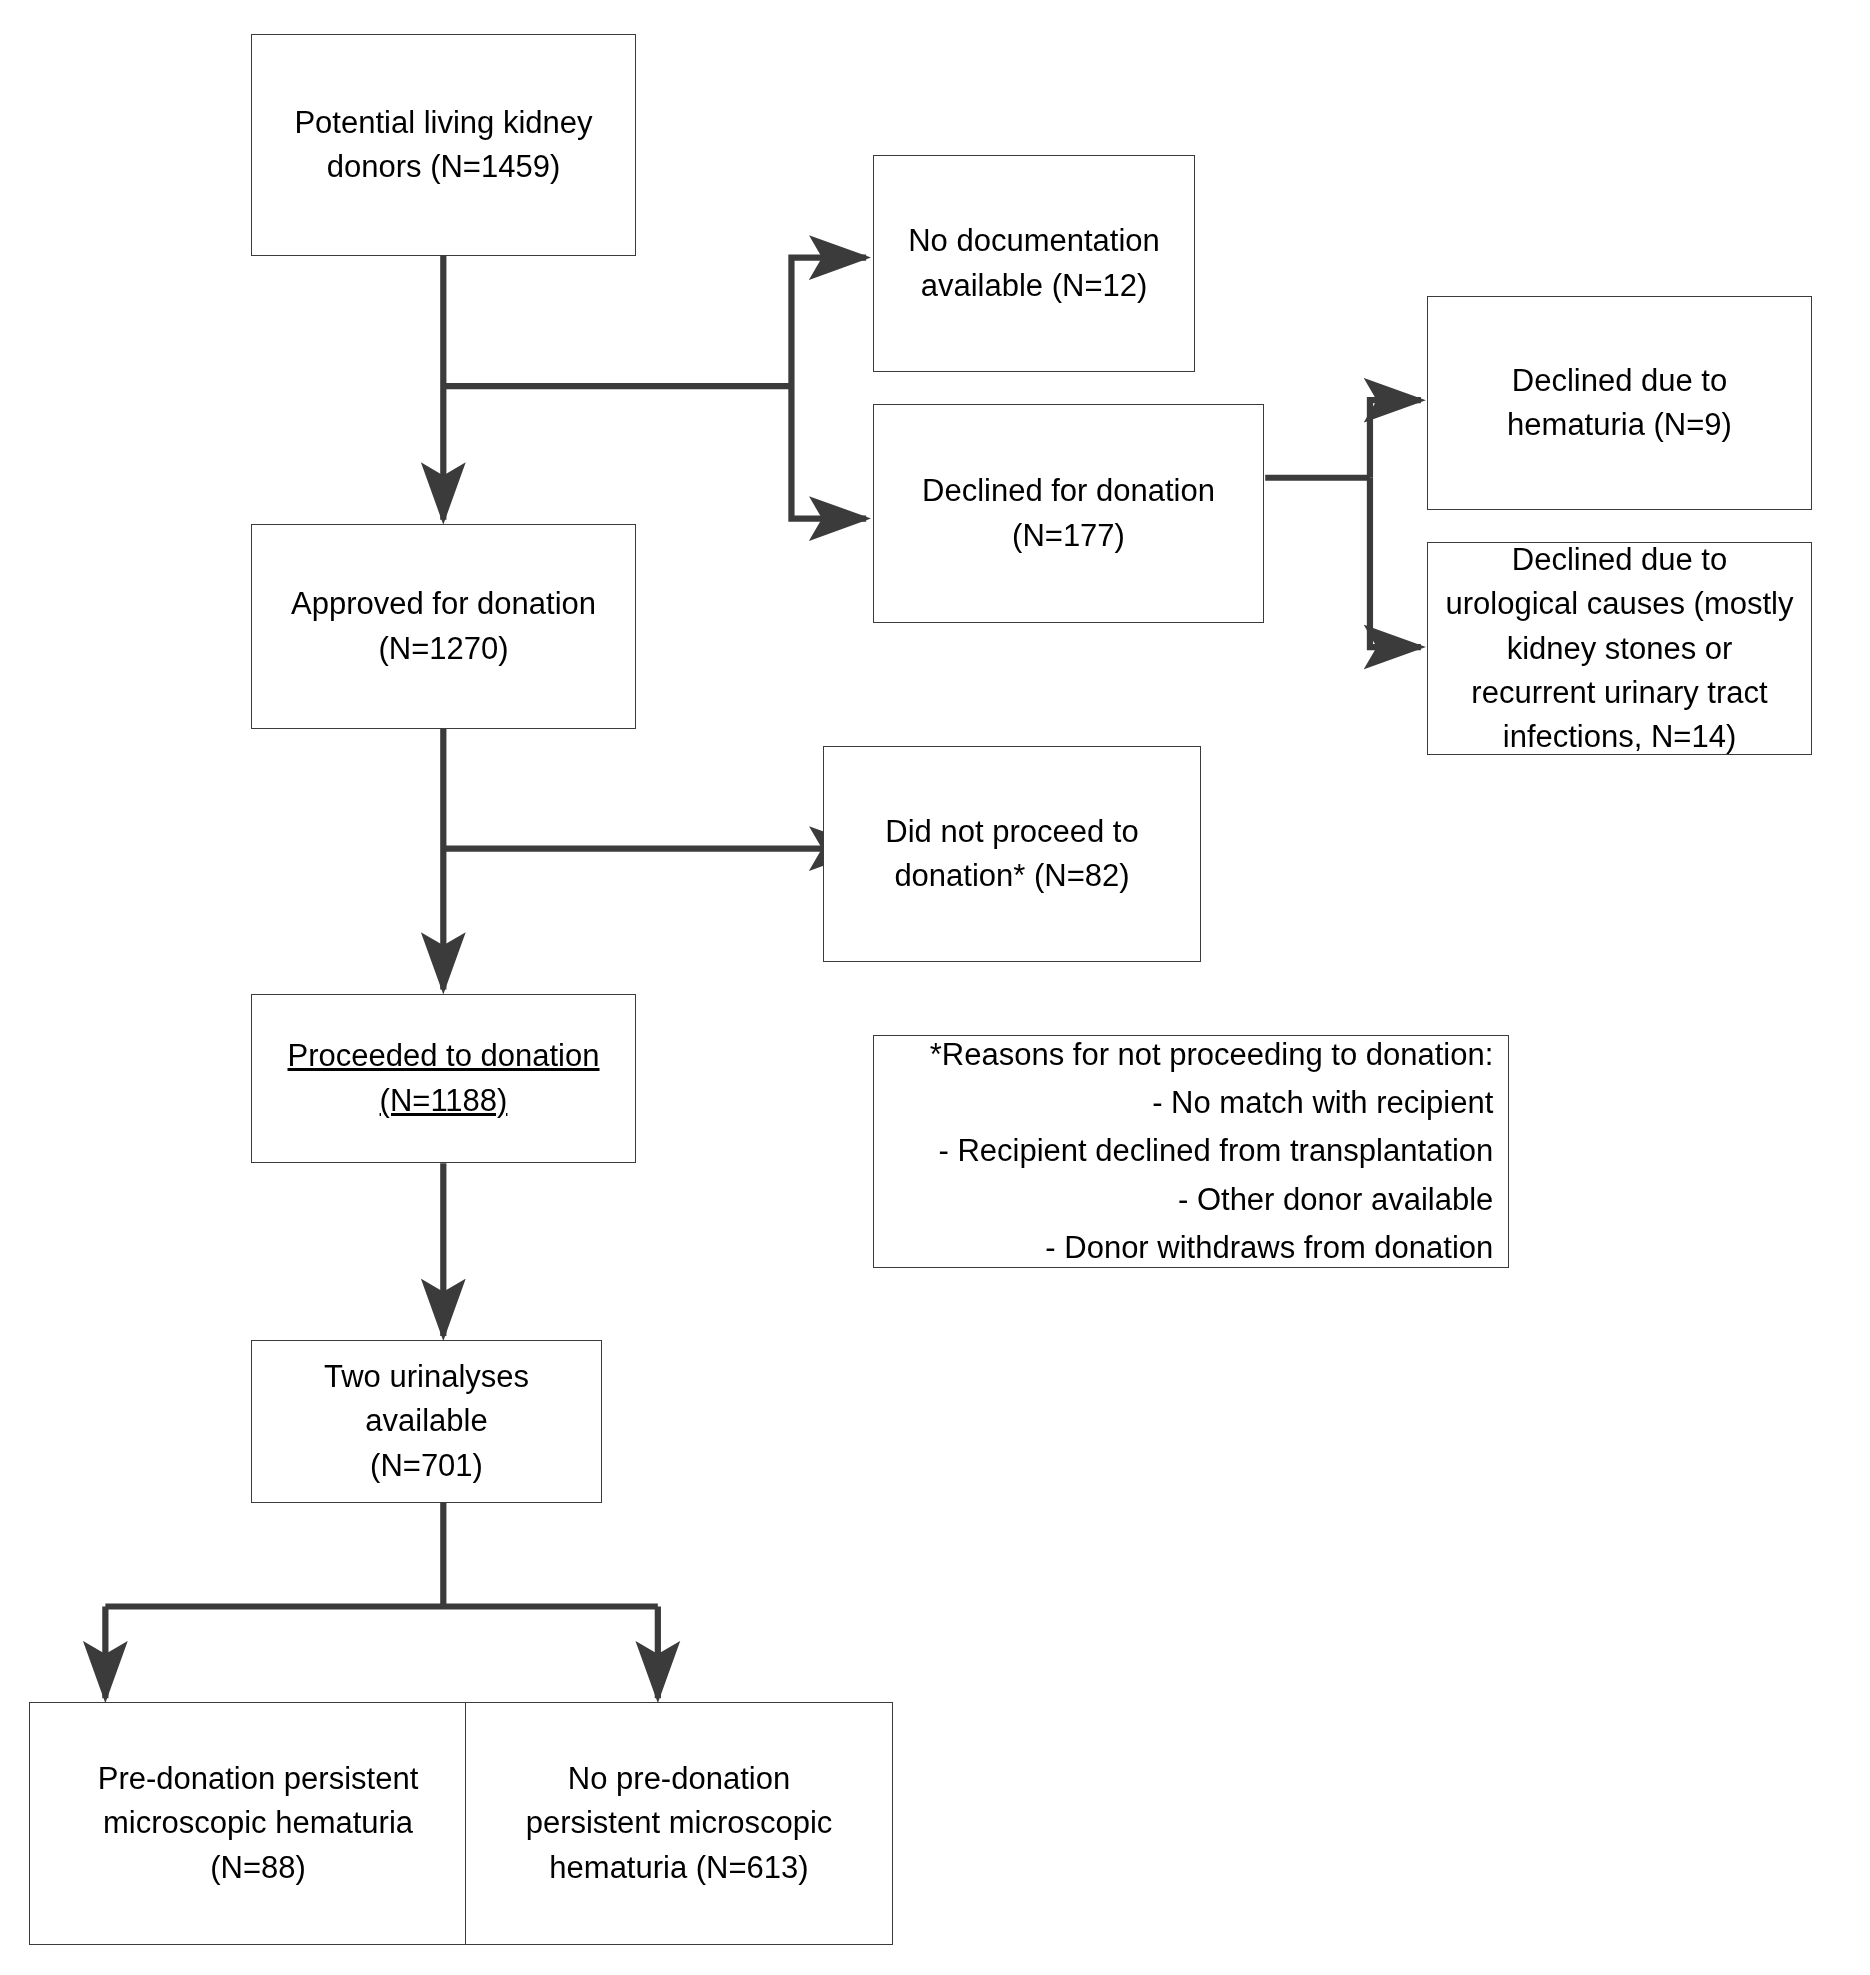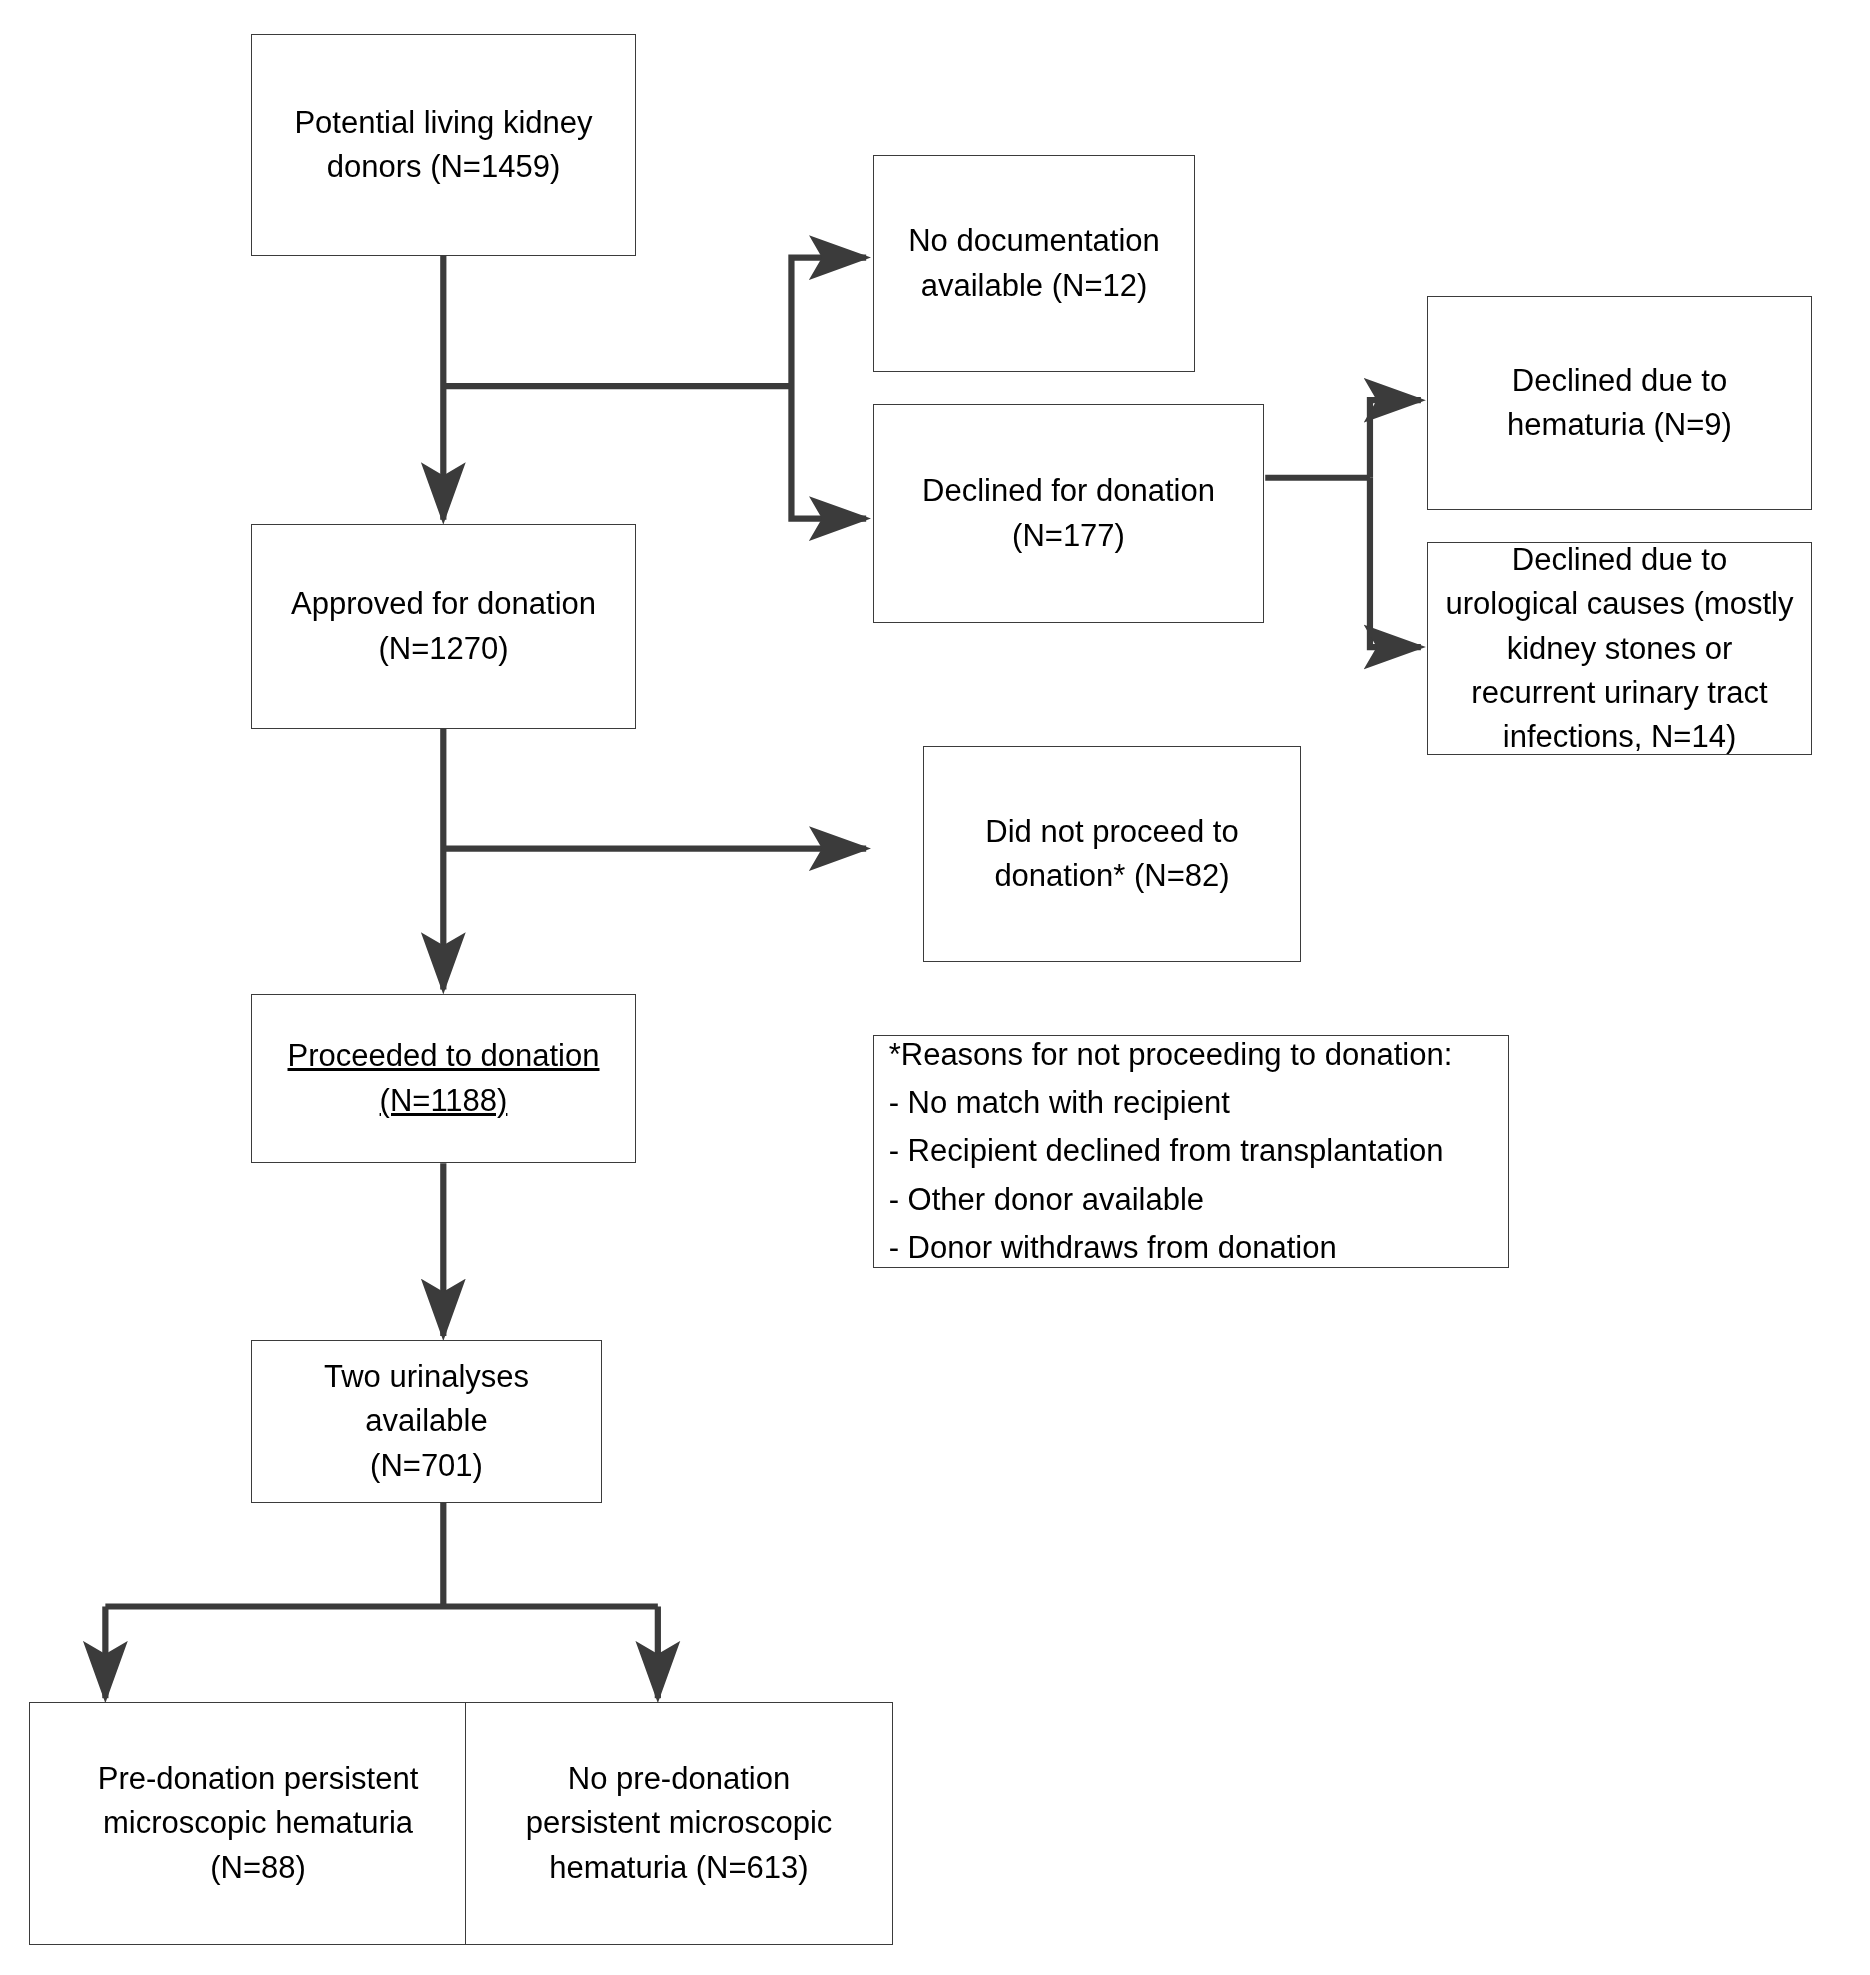--- a/index.html
+++ b/index.html
@@ -47,21 +47,21 @@
   }
   .note-box {
     position: absolute;
     box-sizing: border-box;
     border: 1.7px solid #3b3b3b;
     background: #ffffff;
     display: flex;
     flex-direction: column;
     justify-content: center;
     align-items: flex-start;
-    text-align: left;
+    text-align: right;
     font-size: 31px;
     line-height: 1.30;
     color: #000000;
     padding: 12.5px 14.7px;
   }
   .note-line {
     display: block;
     width: 100%;
     padding: 4px 0;
     white-space: pre;
@@ -134,21 +134,21 @@
 kidney stones or
 recurrent urinary tract
 infections, N=14)</span>
   </div>
 
   <div class="node" style="left:251px; top:524px; width:385px; height:205px;">
     <span class="node-text">Approved for donation
 (N=1270)</span>
   </div>
 
-  <div class="node" style="left:923px; top:746px; width:378px; height:216px;">
+  <div class="node" style="left:823px; top:746px; width:378px; height:216px;">
     <span class="node-text">Did not proceed to
 donation* (N=82)</span>
   </div>
 
   <div class="node" style="left:251px; top:994px; width:385px; height:169px;text-decoration:underline;">
     <span class="node-text">Proceeded to donation
 (N=1188)</span>
   </div>
 
   <div class="note-box" style="left:873px; top:1035px; width:636px; height:233px;">

